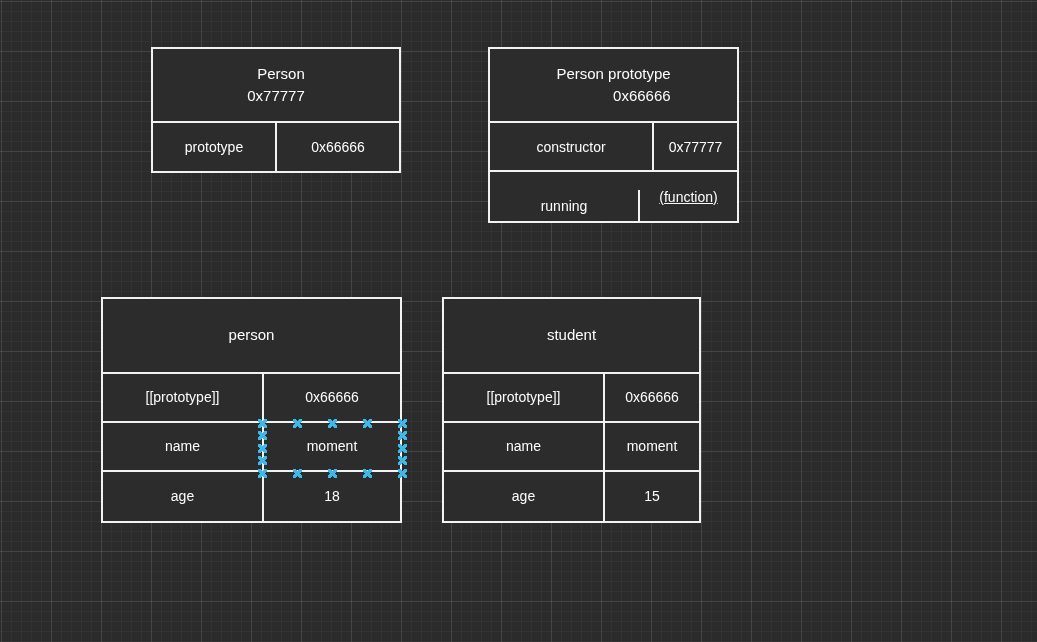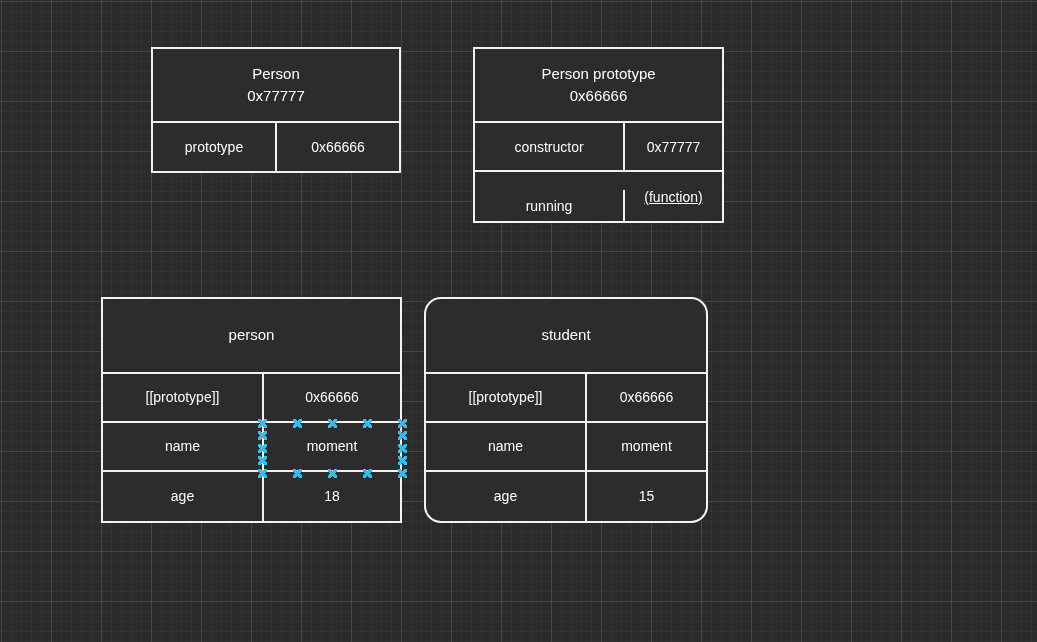--- a/index.html
+++ b/index.html
@@ -29,21 +29,21 @@
     border: 2px solid #f2f2f2;
     background: #2c2c2c;
     display: flex;
     flex-direction: column;
   }
   .uml-header {
     box-sizing: border-box;
     display: flex;
     align-items: center;
     justify-content: center;
-    text-align: center;
+    text-align: right;
     color: #fdfdfd;
     font-size: 15px;
     line-height: 1.45;
     border-bottom: 2px solid #f2f2f2;
     white-space: pre-line;
     padding: 2px 6px;
   }
   .uml-row {
     box-sizing: border-box;
     display: flex;
@@ -100,25 +100,25 @@
 
   <div class="uml-table" style="left:151px; top:47px; width:250px; height:126px;">
     <div class="uml-header" style="height:76px;">Person
 0x77777</div>
     <div class="uml-row last" style="height:50px;">
       <div class="uml-cell key" style="width:124px;">prototype</div>
       <div class="uml-cell value" style="flex:1;">0x66666</div>
     </div>
   </div>
 
-  <div class="uml-table" style="left:473px; top:47px; width:251px; height:176px;">
+  <div class="uml-table" style="left:488px; top:47px; width:251px; height:176px;">
     <div class="uml-header" style="height:76px;">Person prototype
 0x66666</div>
     <div class="uml-row" style="height:50px;">
-      <div class="uml-cell key" style="width:150px;">constructor</div>
+      <div class="uml-cell key" style="width:164px;">constructor</div>
       <div class="uml-cell value" style="flex:1;">0x77777</div>
     </div>
     <div class="uml-row last" style="height:50px;">
       <div class="uml-cell key" style="width:150px;margin-top:18px;">running</div>
       <div class="uml-cell value" style="flex:1;text-decoration:underline;">(function)</div>
     </div>
   </div>
 
   <div class="uml-table" style="left:101px; top:297px; width:301px; height:226px;">
     <div class="uml-header" style="height:76px;">person</div>
@@ -129,21 +129,21 @@
     <div class="uml-row" style="height:50px;">
       <div class="uml-cell key" style="width:161px;">name</div>
       <div class="uml-cell value" style="flex:1;">moment</div>
     </div>
     <div class="uml-row last" style="height:50px;">
       <div class="uml-cell key" style="width:161px;">age</div>
       <div class="uml-cell value" style="flex:1;">18</div>
     </div>
   </div>
 
-  <div class="uml-table" style="left:424px; top:297px; width:284px; height:226px;border-radius:17px;">
+  <div class="uml-table" style="left:442px; top:297px; width:259px; height:226px;">
     <div class="uml-header" style="height:76px;">student</div>
     <div class="uml-row" style="height:50px;">
       <div class="uml-cell key" style="width:161px;">[[prototype]]</div>
       <div class="uml-cell value" style="flex:1;">0x66666</div>
     </div>
     <div class="uml-row" style="height:50px;">
       <div class="uml-cell key" style="width:161px;">name</div>
       <div class="uml-cell value" style="flex:1;">moment</div>
     </div>
     <div class="uml-row last" style="height:50px;">

